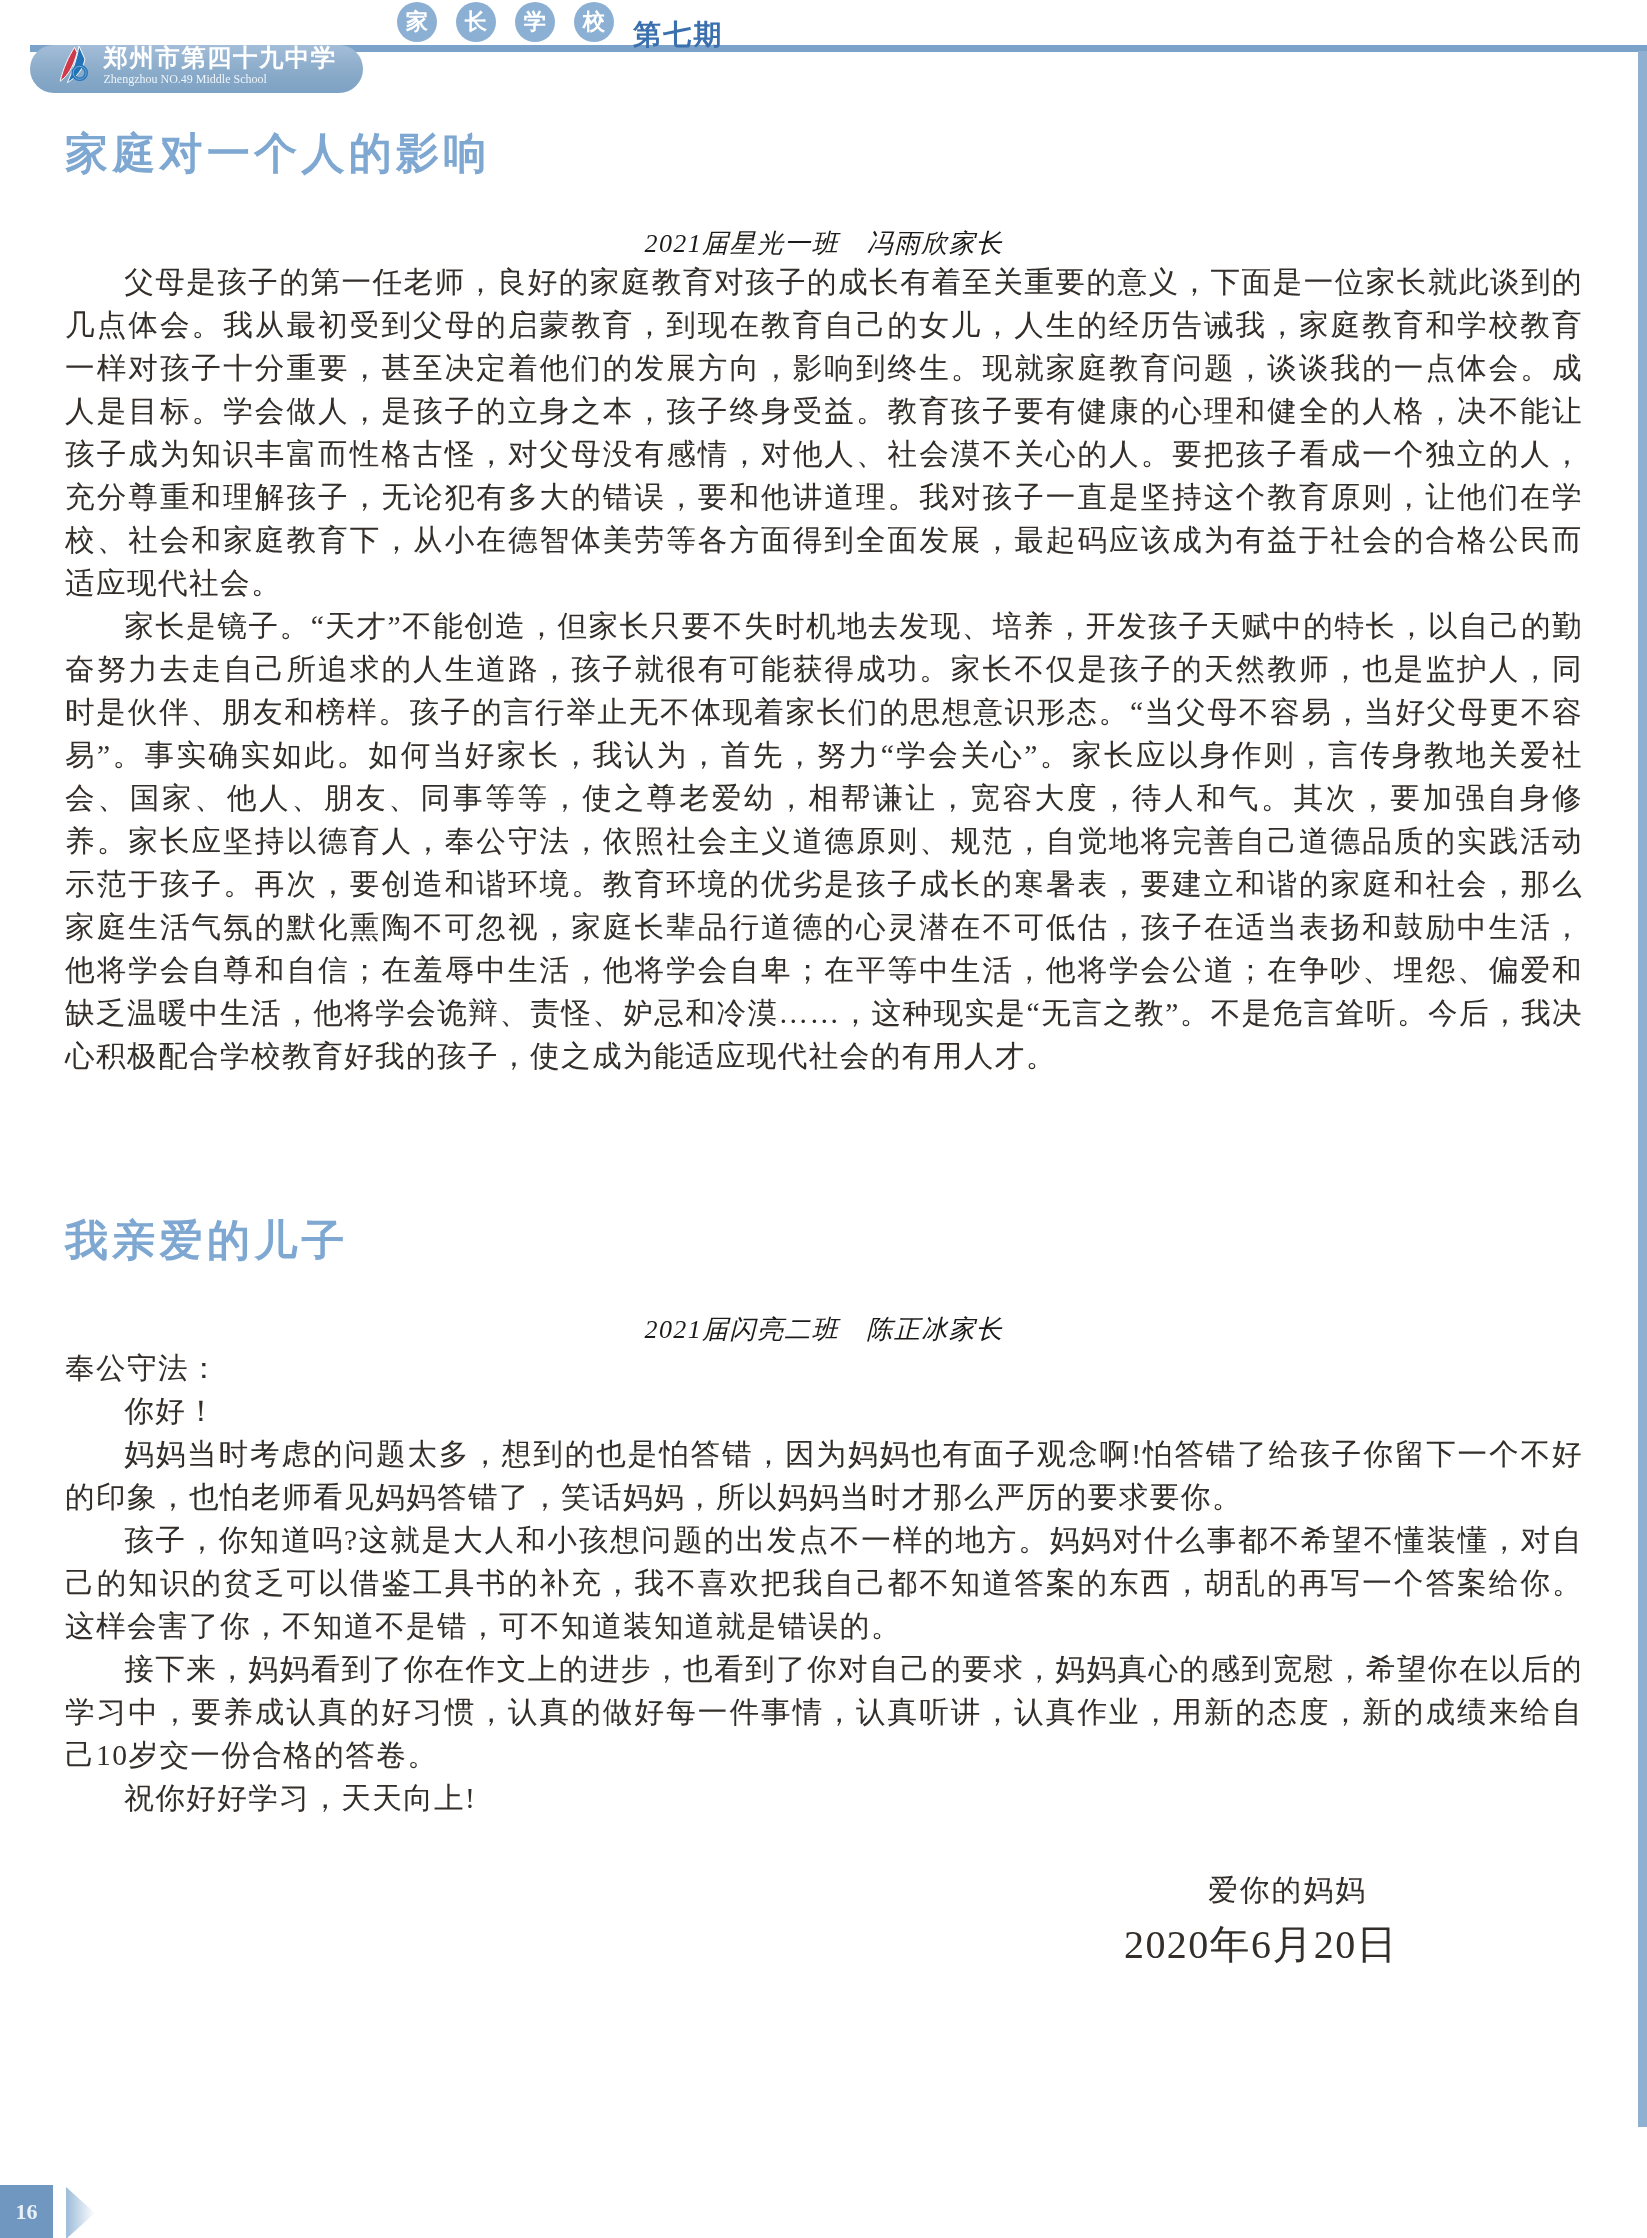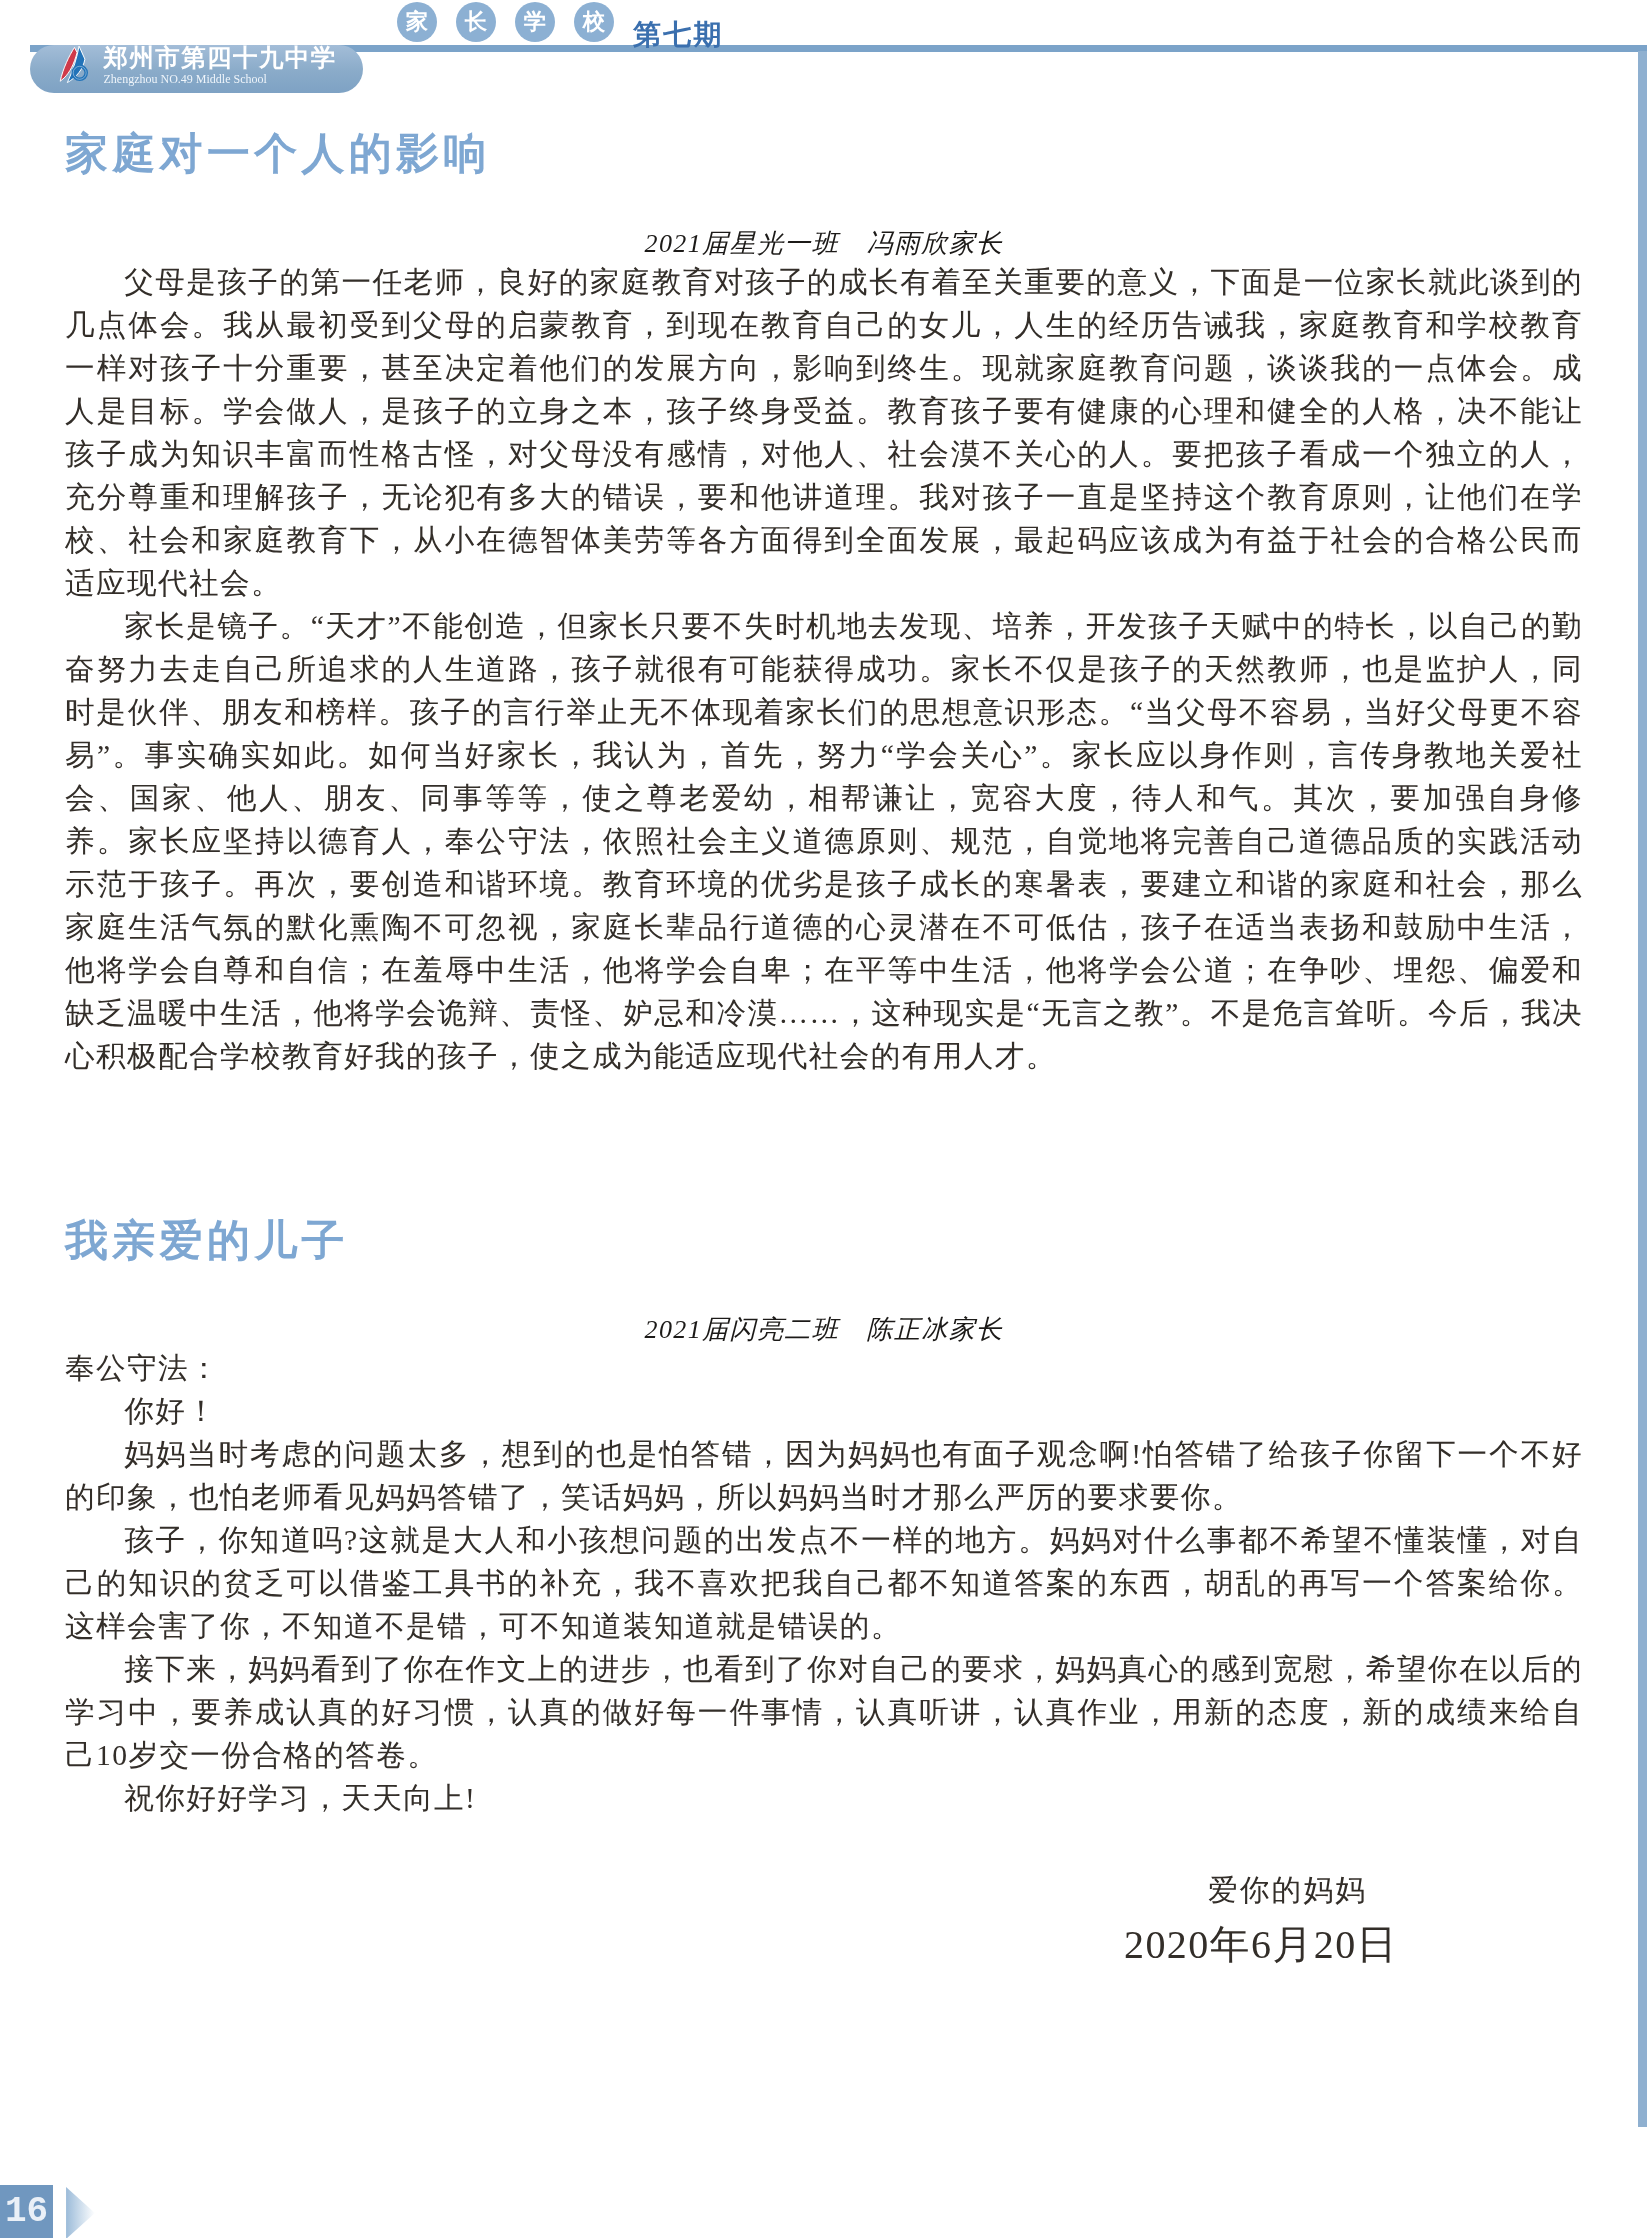--- a/index.html
+++ b/index.html
@@ -62,21 +62,21 @@
   }
   .date-line{
     margin-top:5.8px;text-align:right;padding-right:185px;
     font-size:40px;letter-spacing:1.4px;color:#332e29;
   }
   
   .page-num-box{
     position:absolute;left:0;top:2185px;width:53px;height:53px;
     background:#7097bf;display:flex;align-items:center;justify-content:center;
   }
-  .page-num{color:#eaf0f7;font-size:36px;font-weight:bold;font-family:Liberation Mono, monospace;}
+  .page-num{color:#eaf0f7;font-size:22px;font-weight:bold;}
   .footer-arrow{position:absolute;left:66px;top:2187px;}
 </style>
 </head>
 <body>
 
 <div>
   <div class="header-line"></div>
 
   <div class="header-bar">
     <svg class="logo" viewBox="0 0 60 60" aria-hidden="true">

